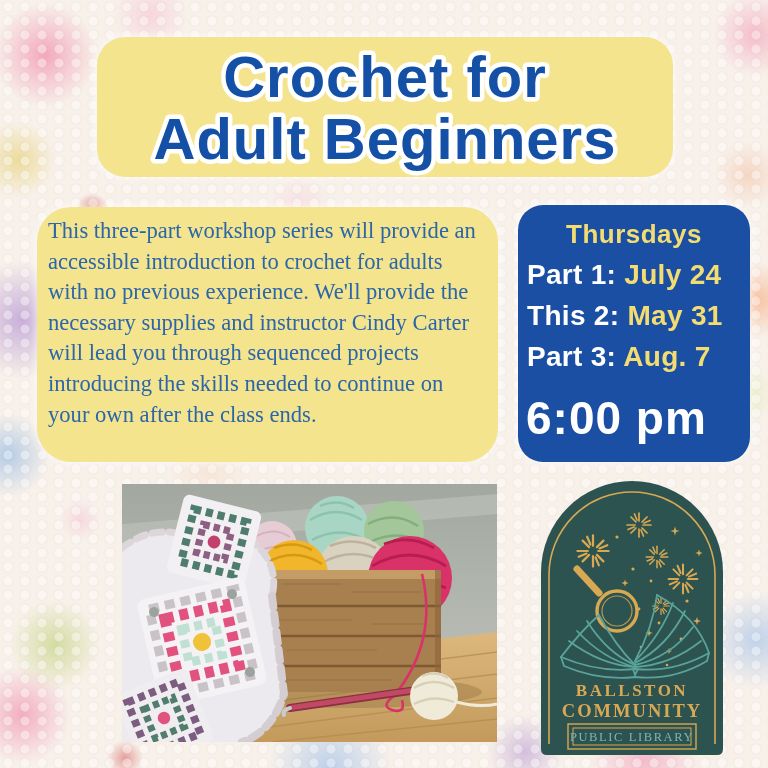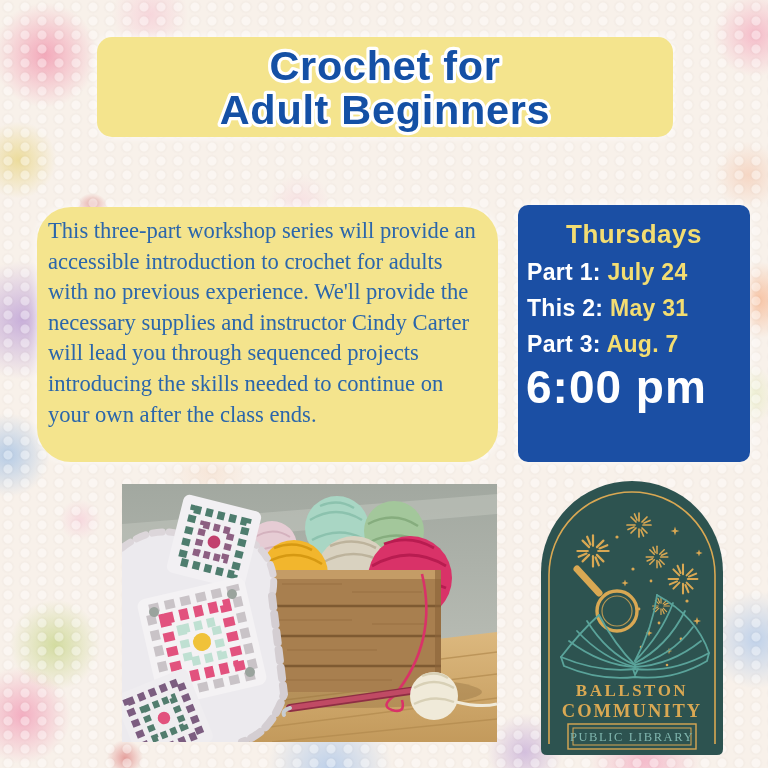--- a/index.html
+++ b/index.html
@@ -38,45 +38,45 @@
   
   .bg::after{
     content:"";position:absolute;inset:0;
     background-image:
       radial-gradient(circle at 8px 7px, rgba(255,255,255,.7) 4px, rgba(120,100,90,.06) 5px, transparent 7px);
     background-size:17px 14px;
     opacity:.55;
   }
   .panel{position:absolute;box-shadow:0 0 10px rgba(255,255,255,.8);}
   .yellow{background:#f4e48d;}
-  .title-box{left:97px;top:37px;width:576px;height:100px;border-radius:15px;}
+  .title-box{left:97px;top:37px;width:576px;height:140px;border-radius:28px;}
   .title-svg{position:absolute;inset:0;width:100%;height:100%;}
   .desc-box{left:37px;top:207px;width:461px;height:255px;border-radius:34px;}
   .desc-text{
     position:absolute;left:11px;right:10px;top:9px;
     font-family:"Liberation Serif",serif;
     font-size:22.6px;line-height:30.6px;color:#2b66ab;
   }
   .sched-box{
-    left:518px;top:205px;width:232px;height:257px;border-radius:10px;
+    left:518px;top:205px;width:232px;height:257px;border-radius:25px;
     background:#1b4fa4;color:#fff;
     display:flex;flex-direction:column;align-items:flex-start;
     padding:0;box-sizing:border-box;
   }
   .sched-heading{
     width:100%;text-align:center;margin-top:14px;
     font-weight:900;font-size:26px;letter-spacing:.5px;color:#f3dd72;
   }
   .sched-row{
-    margin:9px 0 0 9px;font-weight:900;font-size:23px;letter-spacing:.3px;white-space:nowrap;
+    margin:9px 0 0 9px;font-weight:900;font-size:28px;letter-spacing:.3px;white-space:nowrap;
   }
   .sched-row .lbl{color:#ffffff;}
   .sched-row .val{color:#f3dd72;}
   .sched-time{
-    margin:2px 0 0 8px;font-weight:900;font-size:46px;letter-spacing:1px;color:#ffffff;white-space:nowrap;
+    margin:18px 0 0 8px;font-weight:900;font-size:46px;letter-spacing:1px;color:#ffffff;white-space:nowrap;
   }
   .photo{left:122px;top:484px;width:375px;height:258px;box-shadow:none;}
   .photo svg{display:block;}
   .logo{left:541px;top:481px;width:182px;height:274px;box-shadow:none;}
   .logo svg{display:block;}
 </style>
 </head>
 <body>
 
 <div class="bg"></div>

